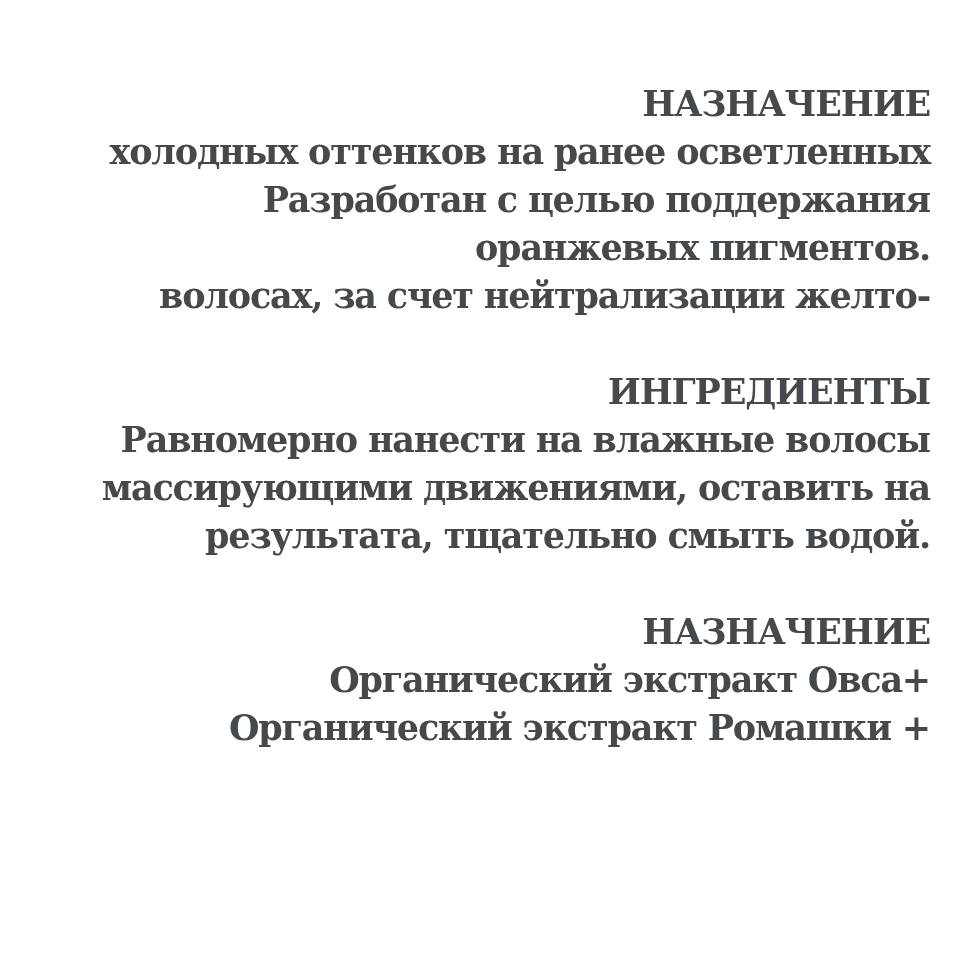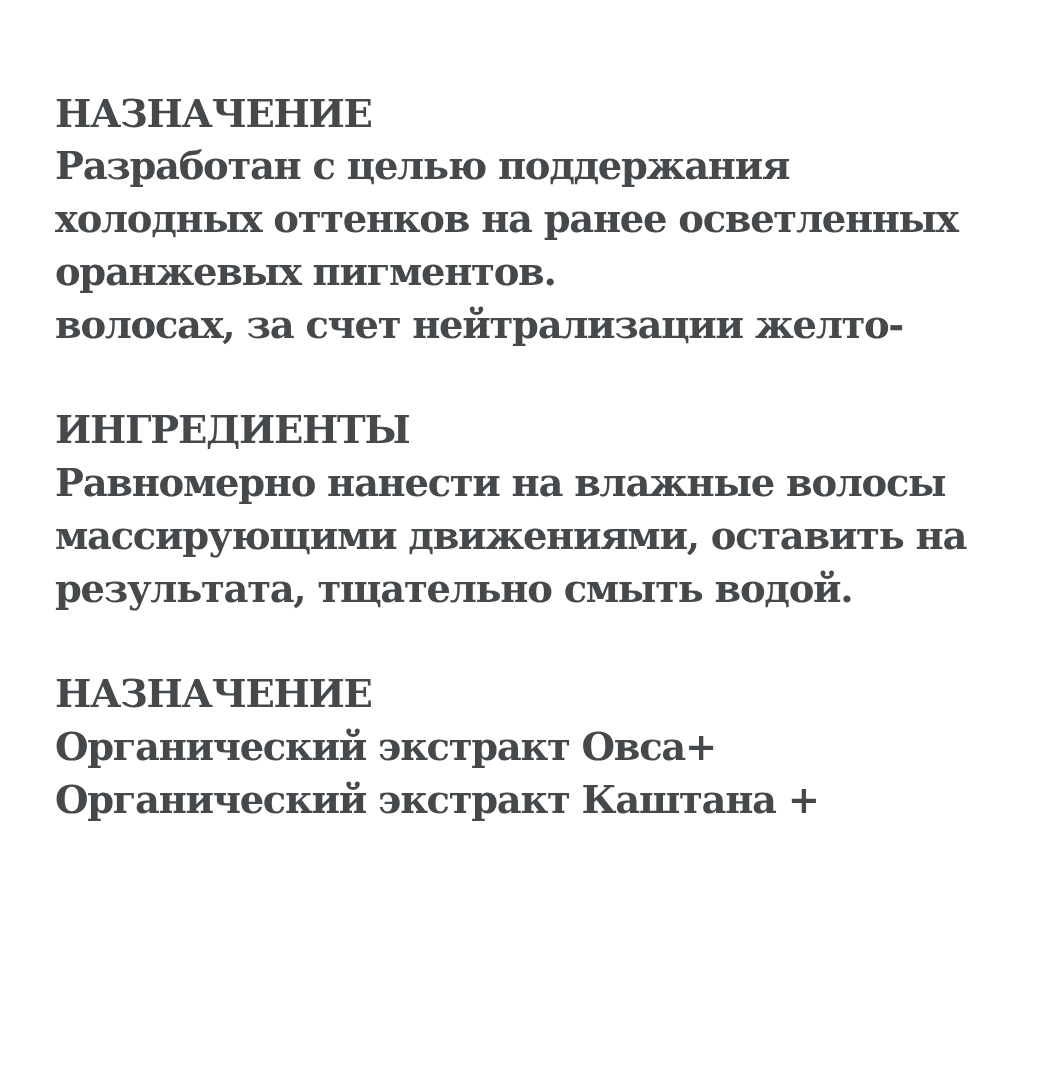--- a/index.html
+++ b/index.html
@@ -6,39 +6,39 @@
     body { width: 955px; height: 969px; overflow: hidden; position: relative; }
     .doc {
       position: absolute; left: 50px; top: 80px; width: 880px;
       font-family: "DejaVu Serif", "Liberation Serif", serif;
       font-weight: bold;
       color: #45494c;
       font-size: 35px;
       line-height: 48px;
       letter-spacing: -1.2px;
     }
-    .section { margin: 0 0 48px 0; }
+    .section { margin: 0 0 48px 0; text-align: right; }
     .heading { display: block; }
     .line { display: block; white-space: nowrap; }
   </style>
 </head>
 <body>
 
 <div class="doc">
   <div class="section">
     <span class="heading">НАЗНАЧЕНИЕ</span>
+    <span class="line">холодных оттенков на ранее осветленных</span>
     <span class="line">Разработан с целью поддержания</span>
-    <span class="line">холодных оттенков на ранее осветленных</span>
     <span class="line">оранжевых пигментов.</span>
     <span class="line">волосах, за счет нейтрализации желто-</span>
   </div>
   <div class="section">
     <span class="heading">ИНГРЕДИЕНТЫ</span>
     <span class="line">Равномерно нанести на влажные волосы</span>
     <span class="line">массирующими движениями, оставить на</span>
     <span class="line">результата, тщательно смыть водой.</span>
   </div>
   <div class="section">
     <span class="heading">НАЗНАЧЕНИЕ</span>
     <span class="line">Органический экстракт Овса+</span>
-    <span class="line">Органический экстракт Каштана +</span>
+    <span class="line">Органический экстракт Ромашки +</span>
   </div>
 </div>
 
 </body></html>

